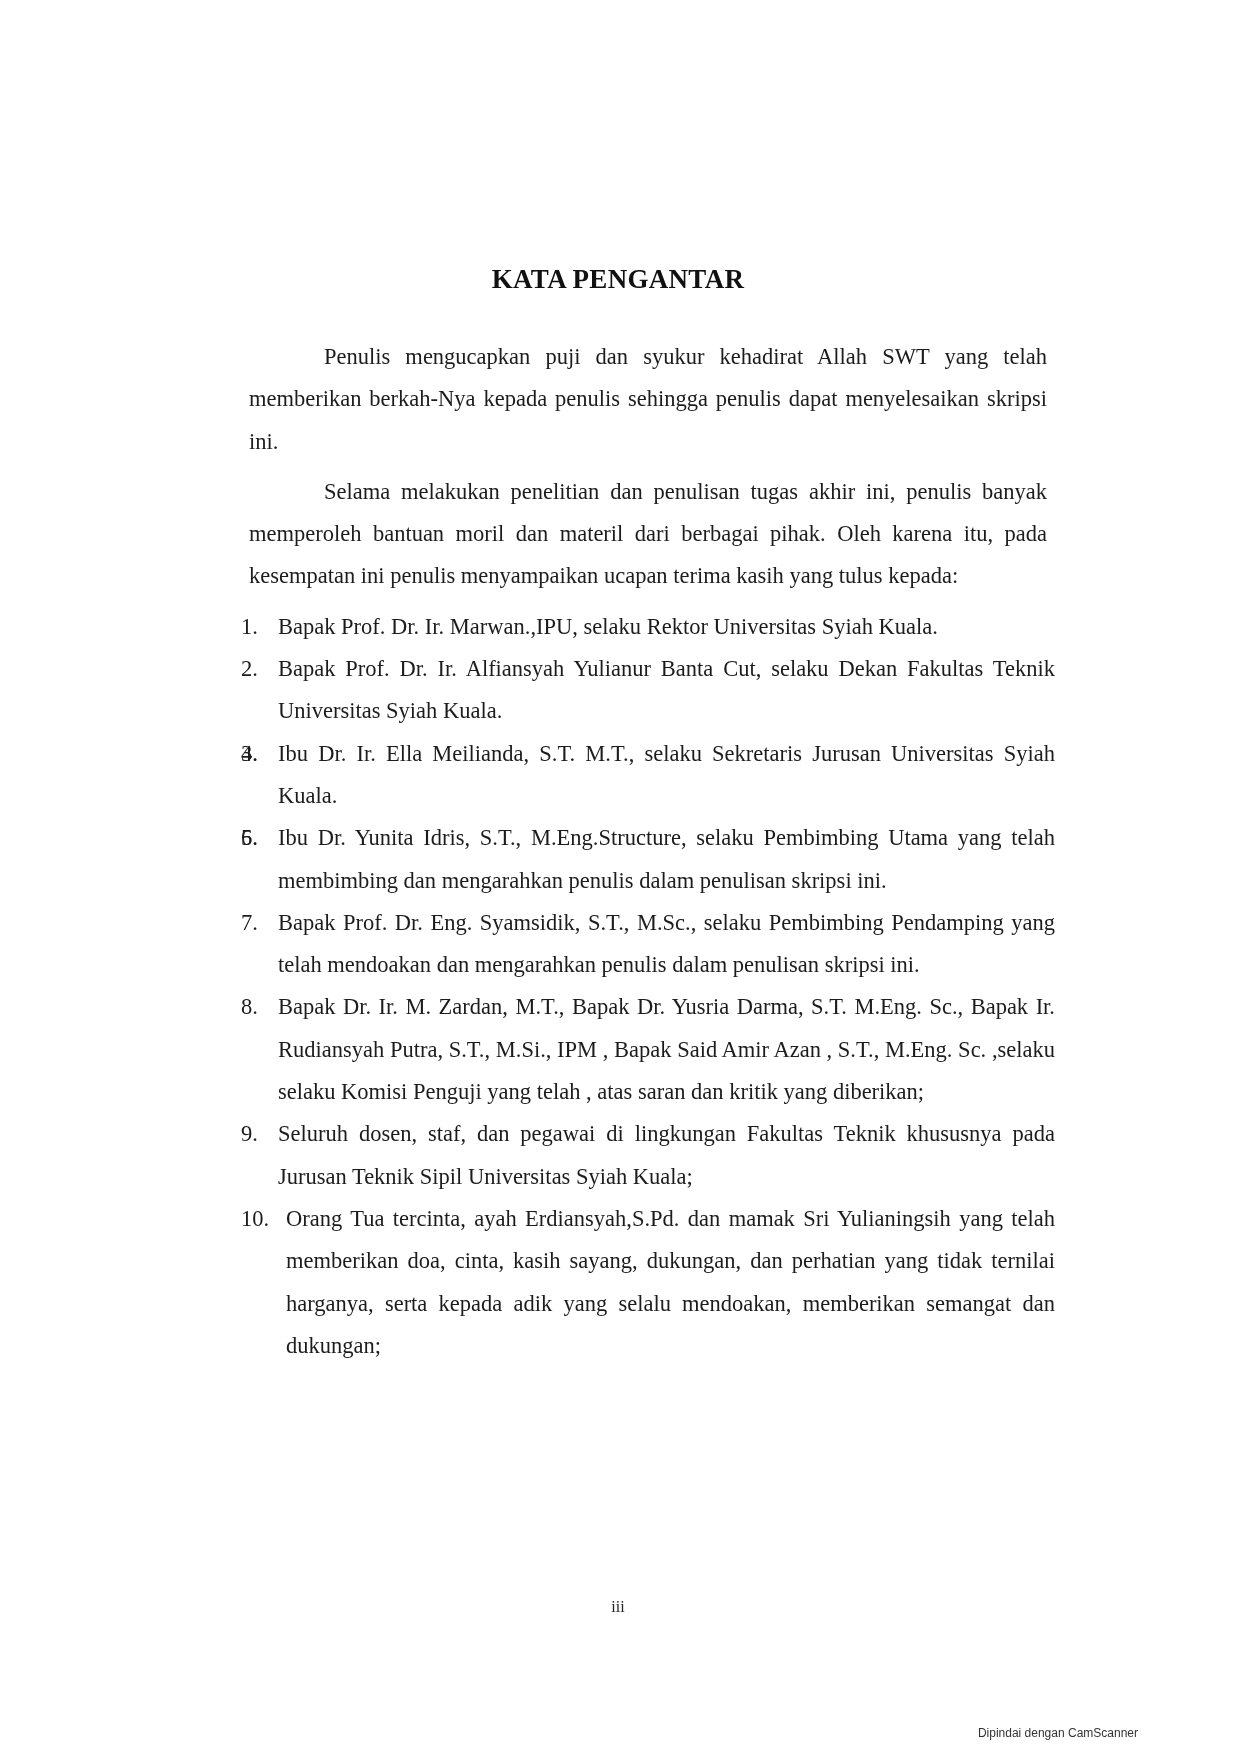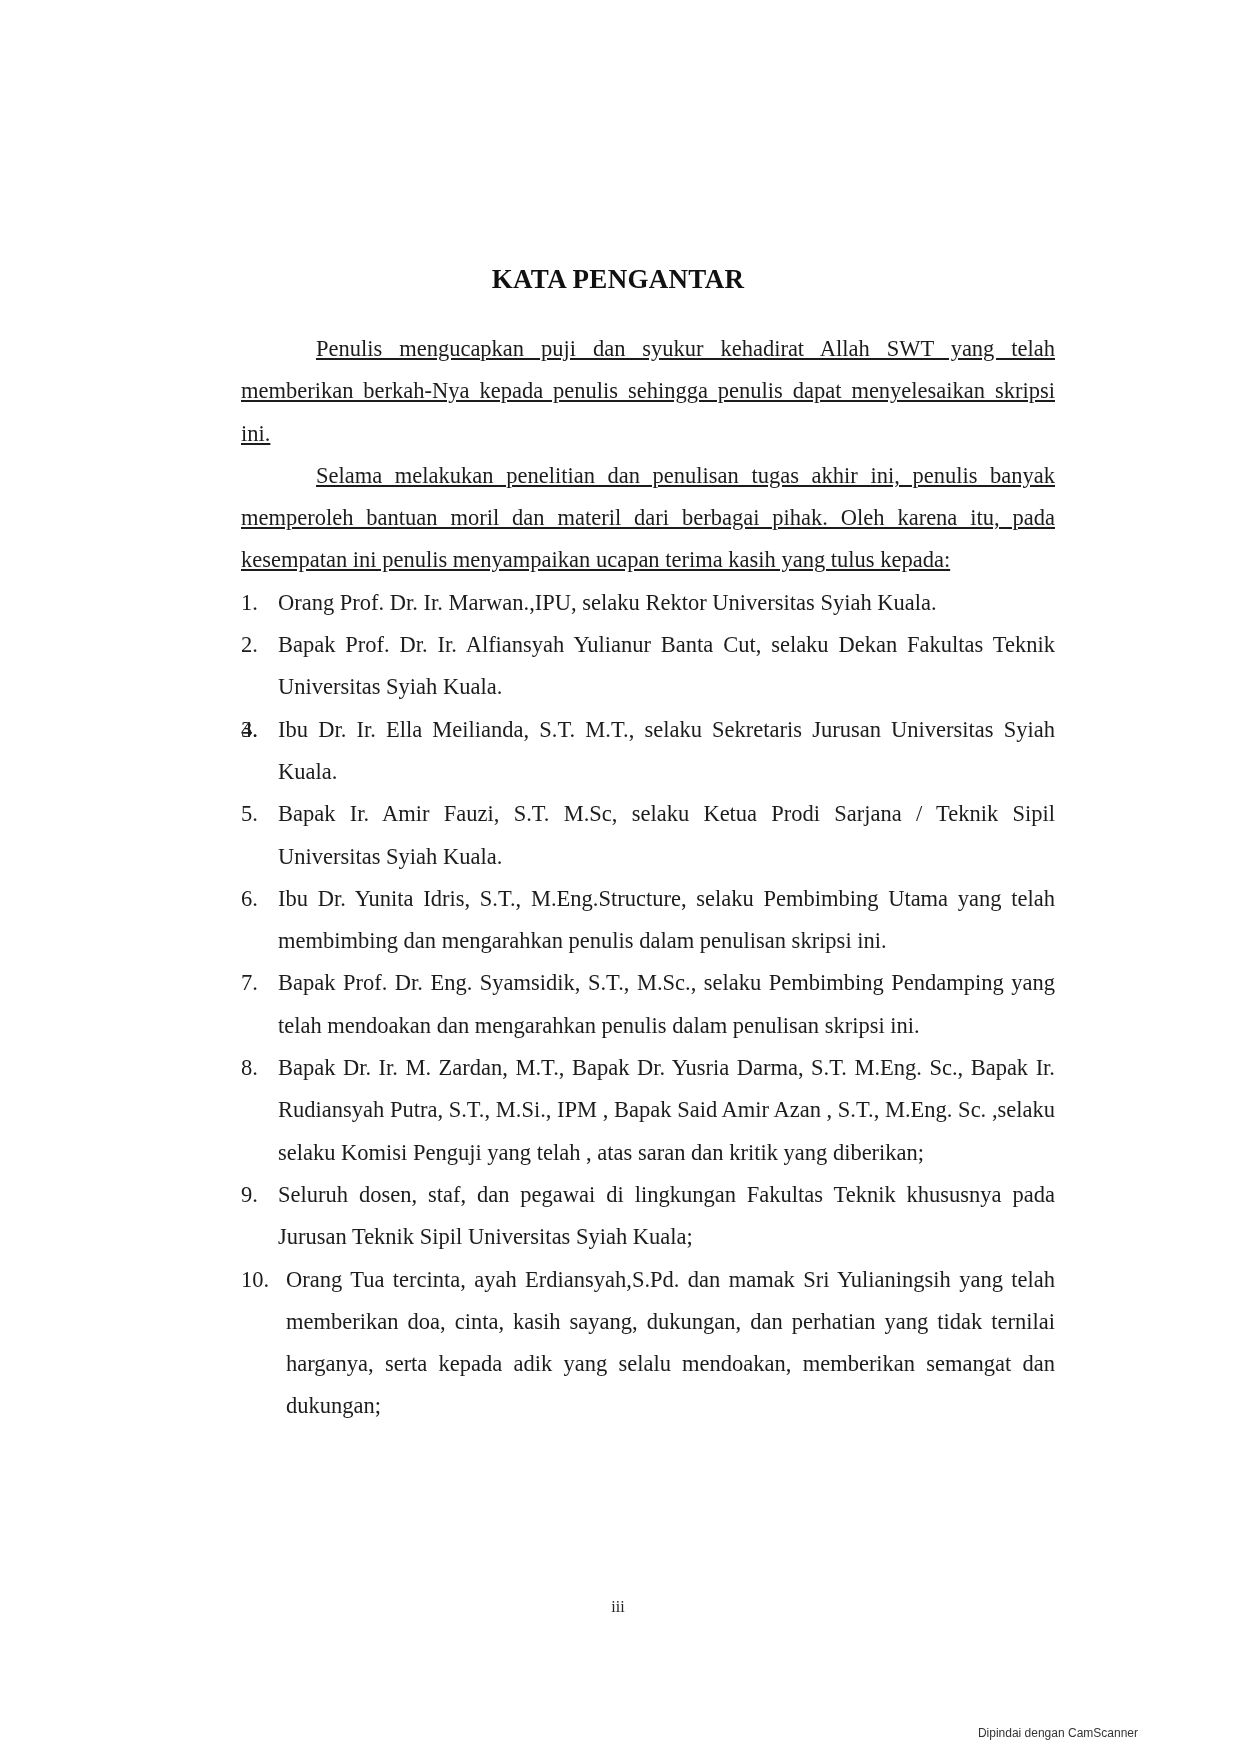--- a/index.html
+++ b/index.html
@@ -38,24 +38,23 @@
     .body-text {
       position: absolute;
       left: 241px;
       top: 328px;
       width: 814px;
       font-size: 22.5px;
       line-height: 42.3px;
       color: #1c1c1c;
     }
     .para {
-      margin: 0;
+      margin: 8px;
       text-align: justify;
       text-indent: 75px;
-      text-decoration: underline;
     }
     .list {
       list-style: none;
       margin: 0;
       padding: 0;
     }
     .list-item {
       position: relative;
       padding-left: 37px;
       text-align: justify;
@@ -92,36 +91,35 @@
 <div class="page">
   <div class="title">KATA PENGANTAR</div>
 
   <div class="body-text">
     <p class="para">Penulis mengucapkan puji dan syukur kehadirat Allah SWT yang telah memberikan berkah-Nya kepada penulis sehingga penulis dapat menyelesaikan skripsi ini.</p>
     <p class="para">Selama melakukan penelitian dan penulisan tugas akhir ini, penulis banyak memperoleh bantuan moril dan materil dari berbagai pihak. Oleh karena itu, pada kesempatan ini penulis menyampaikan ucapan terima kasih yang tulus kepada:</p>
 
     <ol class="list">
       <li class="list-item">
         <span class="num">1.</span>
-        <span>Orang Prof. Dr. Ir. Marwan.,IPU, selaku Rektor Universitas Syiah Kuala.</span>
+        <span>Bapak Prof. Dr. Ir. Marwan.,IPU, selaku Rektor Universitas Syiah Kuala.</span>
       </li>
       <li class="list-item">
         <span class="num">2.</span>
         <span>Bapak Prof. Dr. Ir. Alfiansyah Yulianur Banta Cut, selaku Dekan Fakultas Teknik Universitas Syiah Kuala.</span>
       </li>
       <li class="list-item">
         <span class="num">3.</span>
       </li>
       <li class="list-item">
         <span class="num">4.</span>
         <span>Ibu Dr. Ir. Ella Meilianda, S.T. M.T., selaku Sekretaris Jurusan Universitas Syiah Kuala.</span>
       </li>
       <li class="list-item">
         <span class="num">5.</span>
-        <span>Bapak Ir. Amir Fauzi, S.T. M.Sc, selaku Ketua Prodi Sarjana / Teknik Sipil Universitas Syiah Kuala.</span>
       </li>
       <li class="list-item">
         <span class="num">6.</span>
         <span>Ibu Dr. Yunita Idris, S.T., M.Eng.Structure, selaku Pembimbing Utama yang telah membimbing dan mengarahkan penulis dalam penulisan skripsi ini.</span>
       </li>
       <li class="list-item">
         <span class="num">7.</span>
         <span>Bapak Prof. Dr. Eng. Syamsidik, S.T., M.Sc., selaku Pembimbing Pendamping yang telah mendoakan dan mengarahkan penulis dalam penulisan skripsi ini.</span>
       </li>
       <li class="list-item">

